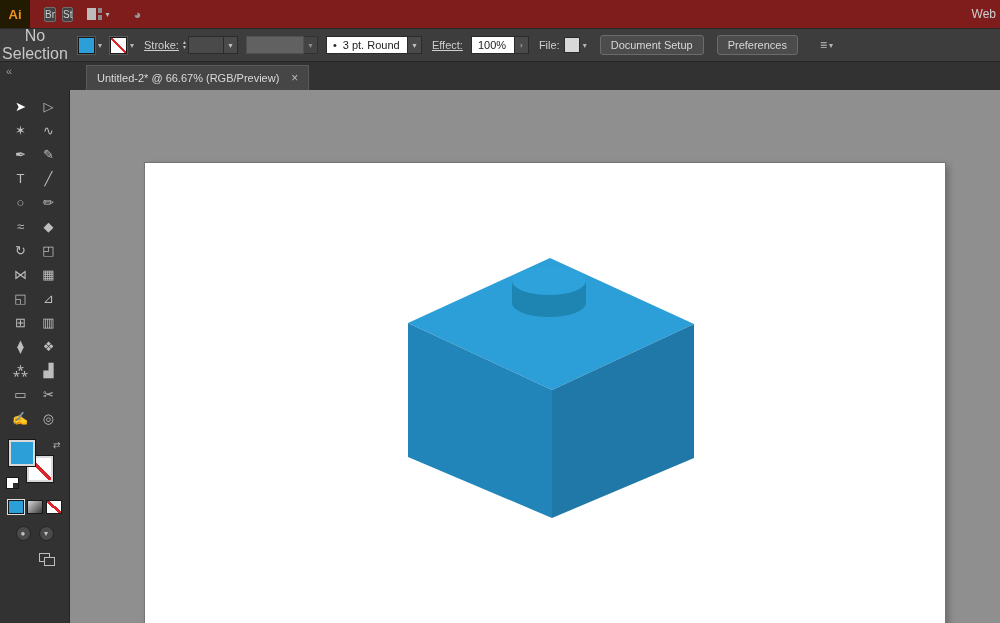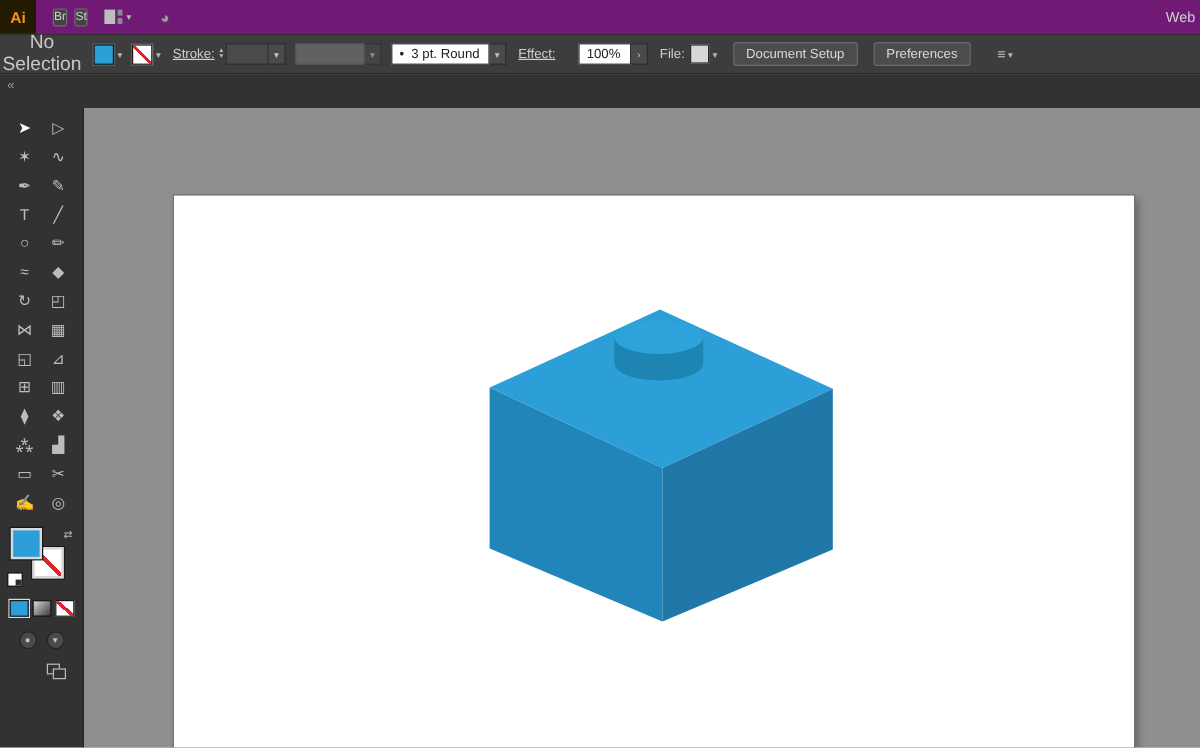--- a/index.html
+++ b/index.html
@@ -5,21 +5,21 @@
   * { box-sizing: border-box; }
   html,body { margin:0; padding:0; }
   body {
     width:1000px; height:623px; overflow:hidden;
     font-family:"Liberation Sans", sans-serif;
     background:#8F8F8F;
     -webkit-font-smoothing:antialiased;
   }
 
   
-  .menubar { height:28px; background:#701a75; display:flex; align-items:center; color:#D6D6D6; font-size:12px; }
+  .menubar { height:28px; background:#7f1d1d; display:flex; align-items:center; color:#D6D6D6; font-size:12px; }
   .logo { width:30px; height:28px; background:#231A02; color:#F7941E; font-weight:bold;
           display:flex; align-items:center; justify-content:center; font-size:13px; }
   #menu-items { display:flex; height:28px; margin-left:6px; }
   .menu-item { padding:0 10px; line-height:28px; cursor:default; white-space:nowrap; }
   .app-badges { display:flex; align-items:center; margin-left:14px; gap:6px; }
   .badge { border:1px solid #6E6E6E; background:#424242; font-size:10px; padding:1px 0; border-radius:2px; color:#CFCFCF; }
   .arrange-icon { display:inline-block; width:15px; height:12px;
     background:linear-gradient(#BDBDBD,#BDBDBD) 0 0/9px 12px no-repeat,
                linear-gradient(#8A8A8A,#8A8A8A) 11px 0/4px 5px no-repeat,
                linear-gradient(#8A8A8A,#8A8A8A) 11px 7px/4px 5px no-repeat; }
@@ -135,21 +135,21 @@
 
   <div class="cb-group">
     <span class="field-white" style="min-width:82px;">
       <span style="margin-right:6px;">•</span>
       <span>3 pt. Round</span>
     </span>
     <span class="drop-btn">▾</span>
   </div>
 
   <span class="cb-label underline">Effect:</span>
-  <div class="cb-group" style="margin-left:15px;">
+  <div class="cb-group" style="margin-left:4px;">
     <span class="field-white" style="min-width:44px;">100%</span>
     <span class="drop-btn">›</span>
   </div>
 
   <span class="cb-label">File:</span>
   <div class="cb-group" style="margin-left:0;">
     <span class="style-swatch"></span>
     <span class="chev">▾</span>
   </div>
 
@@ -157,20 +157,24 @@
   <button class="btn">Preferences</button>
 
   <div class="cb-group">
     <span class="align-icon">≡</span>
     <span class="chev">▾</span>
   </div>
 </div>
 
 <div class="tab-row">
   <div class="tab-row-left">«</div>
+  <div class="tab">
+    <span>Untitled-2* @ 66.67% (RGB/Preview)</span>
+    <span class="tab-close">×</span>
+  </div>
 </div>
 
 <div class="main">
   <div class="toolbar">
     <div id="tools-grid">
         <div class="tool active">➤</div>
         <div class="tool">▷</div>
         <div class="tool">✶</div>
         <div class="tool">∿</div>
         <div class="tool">✒</div>

